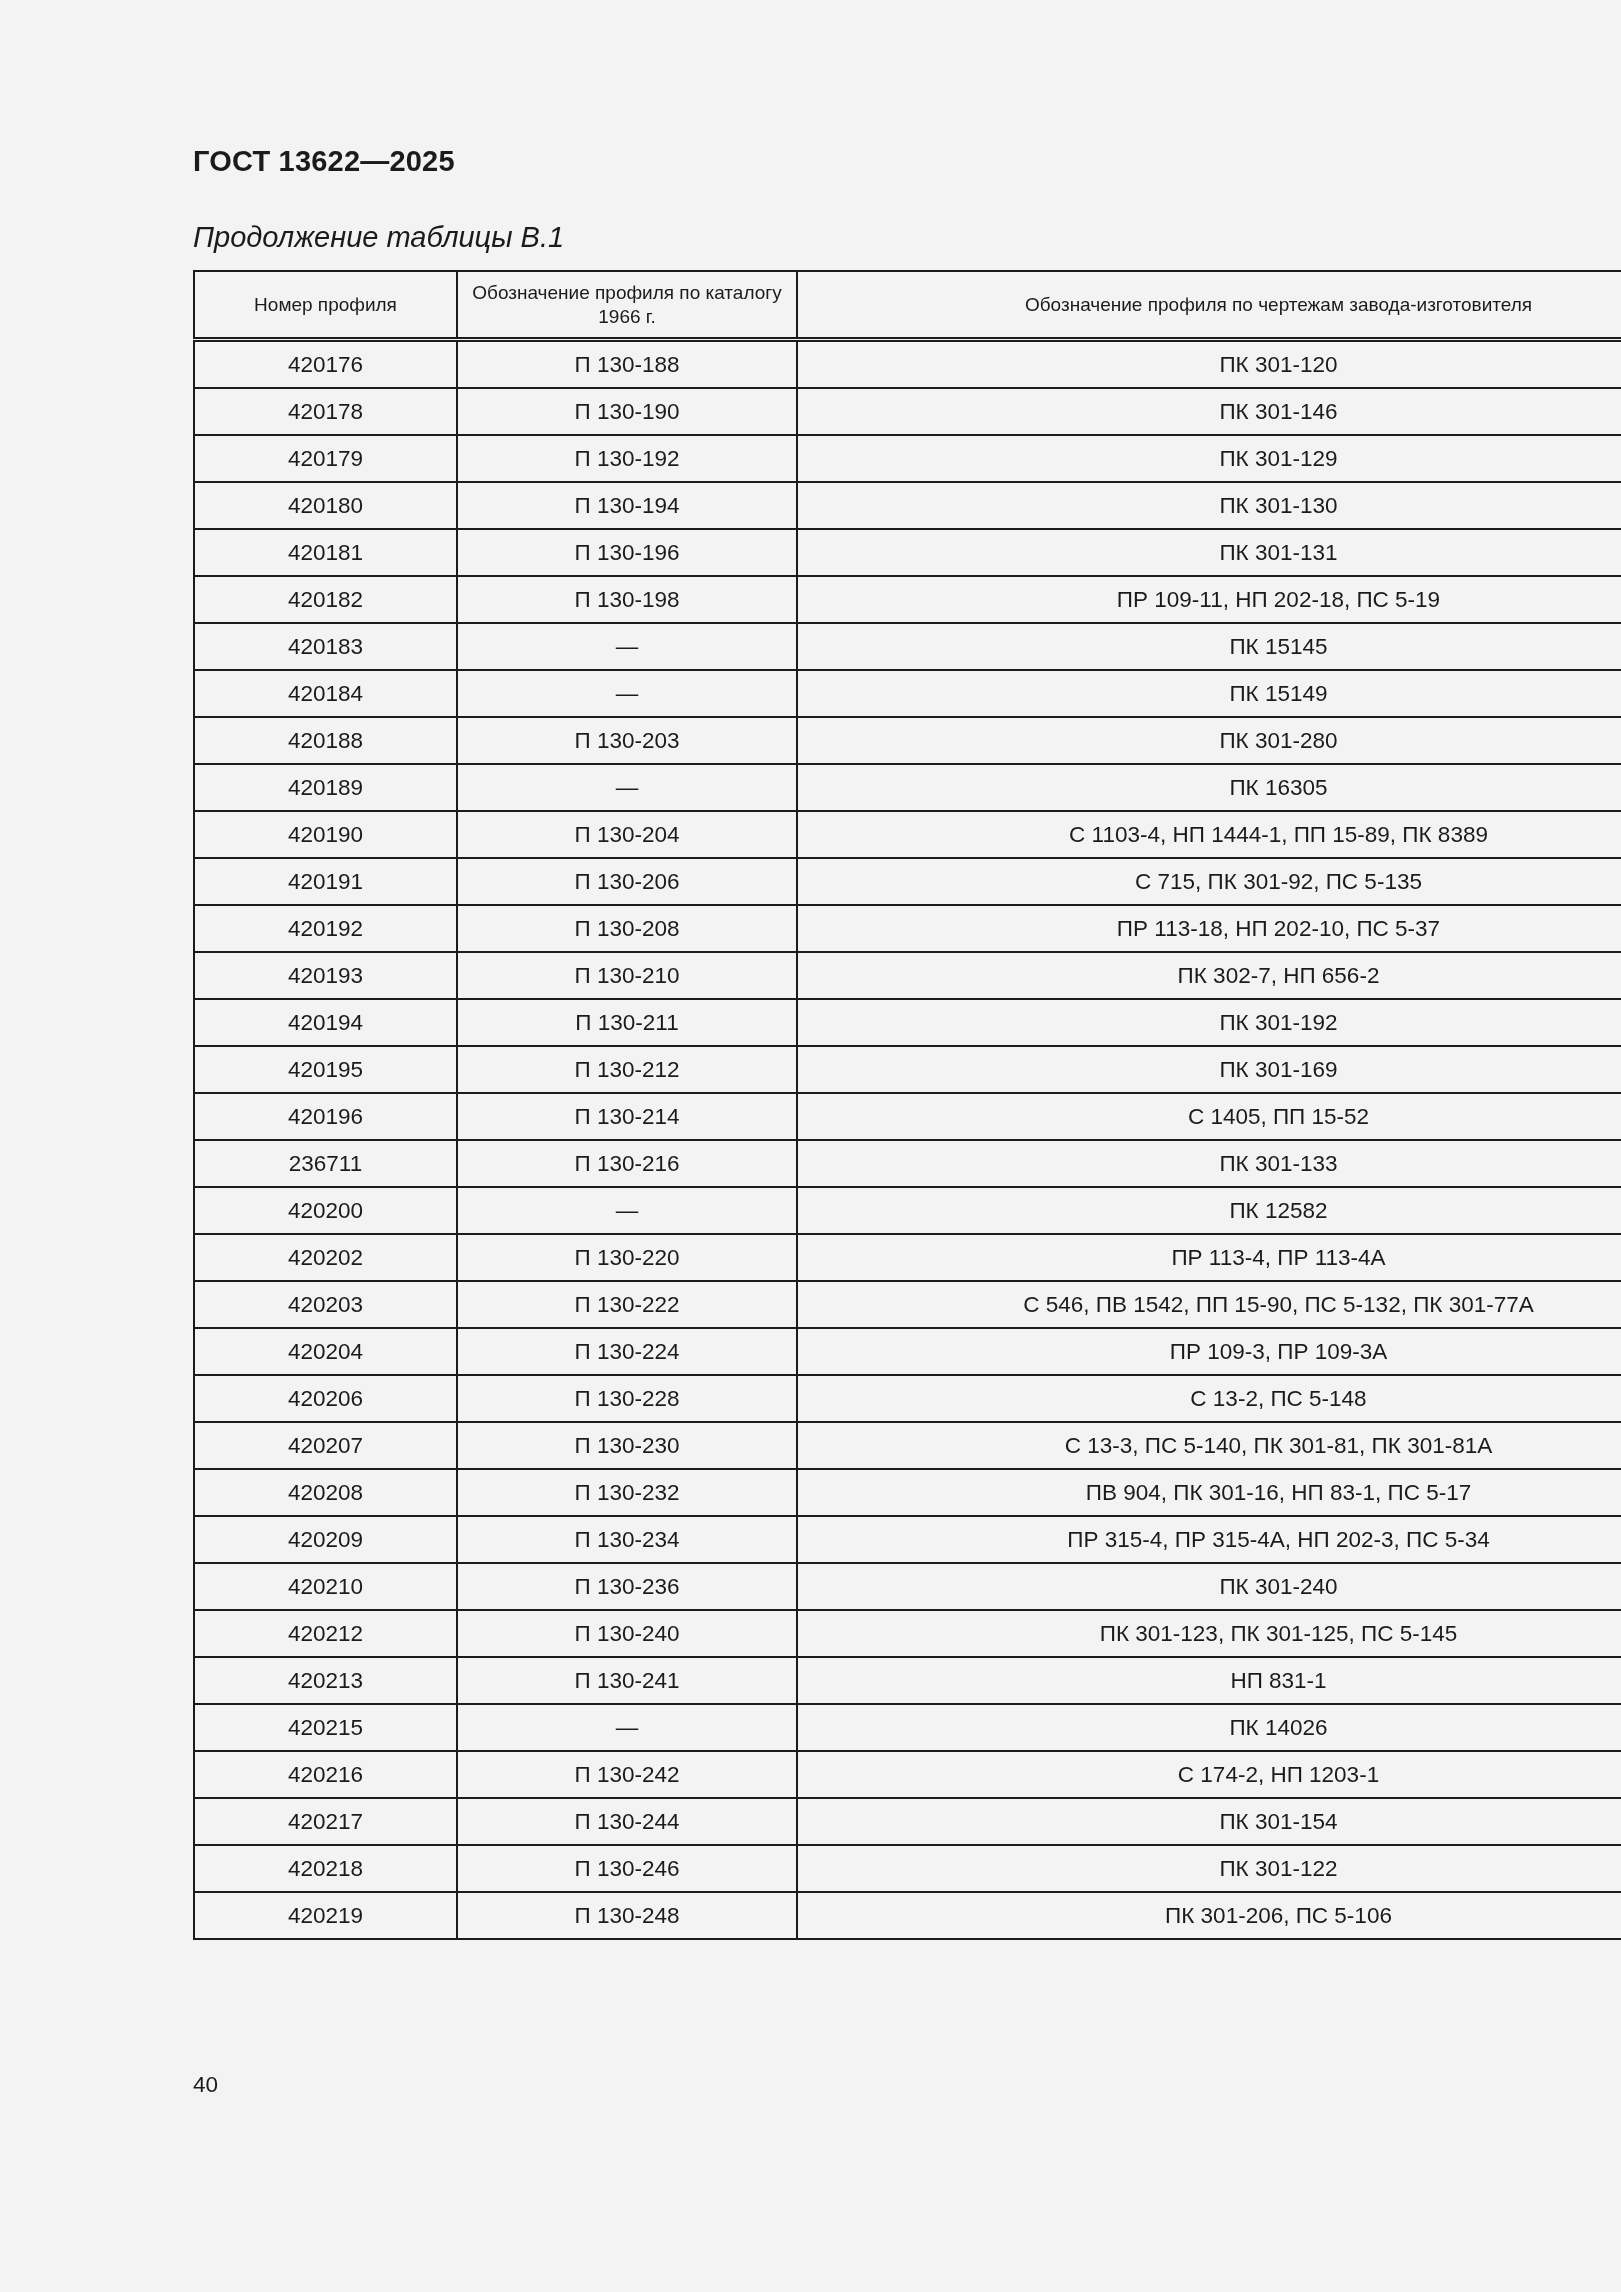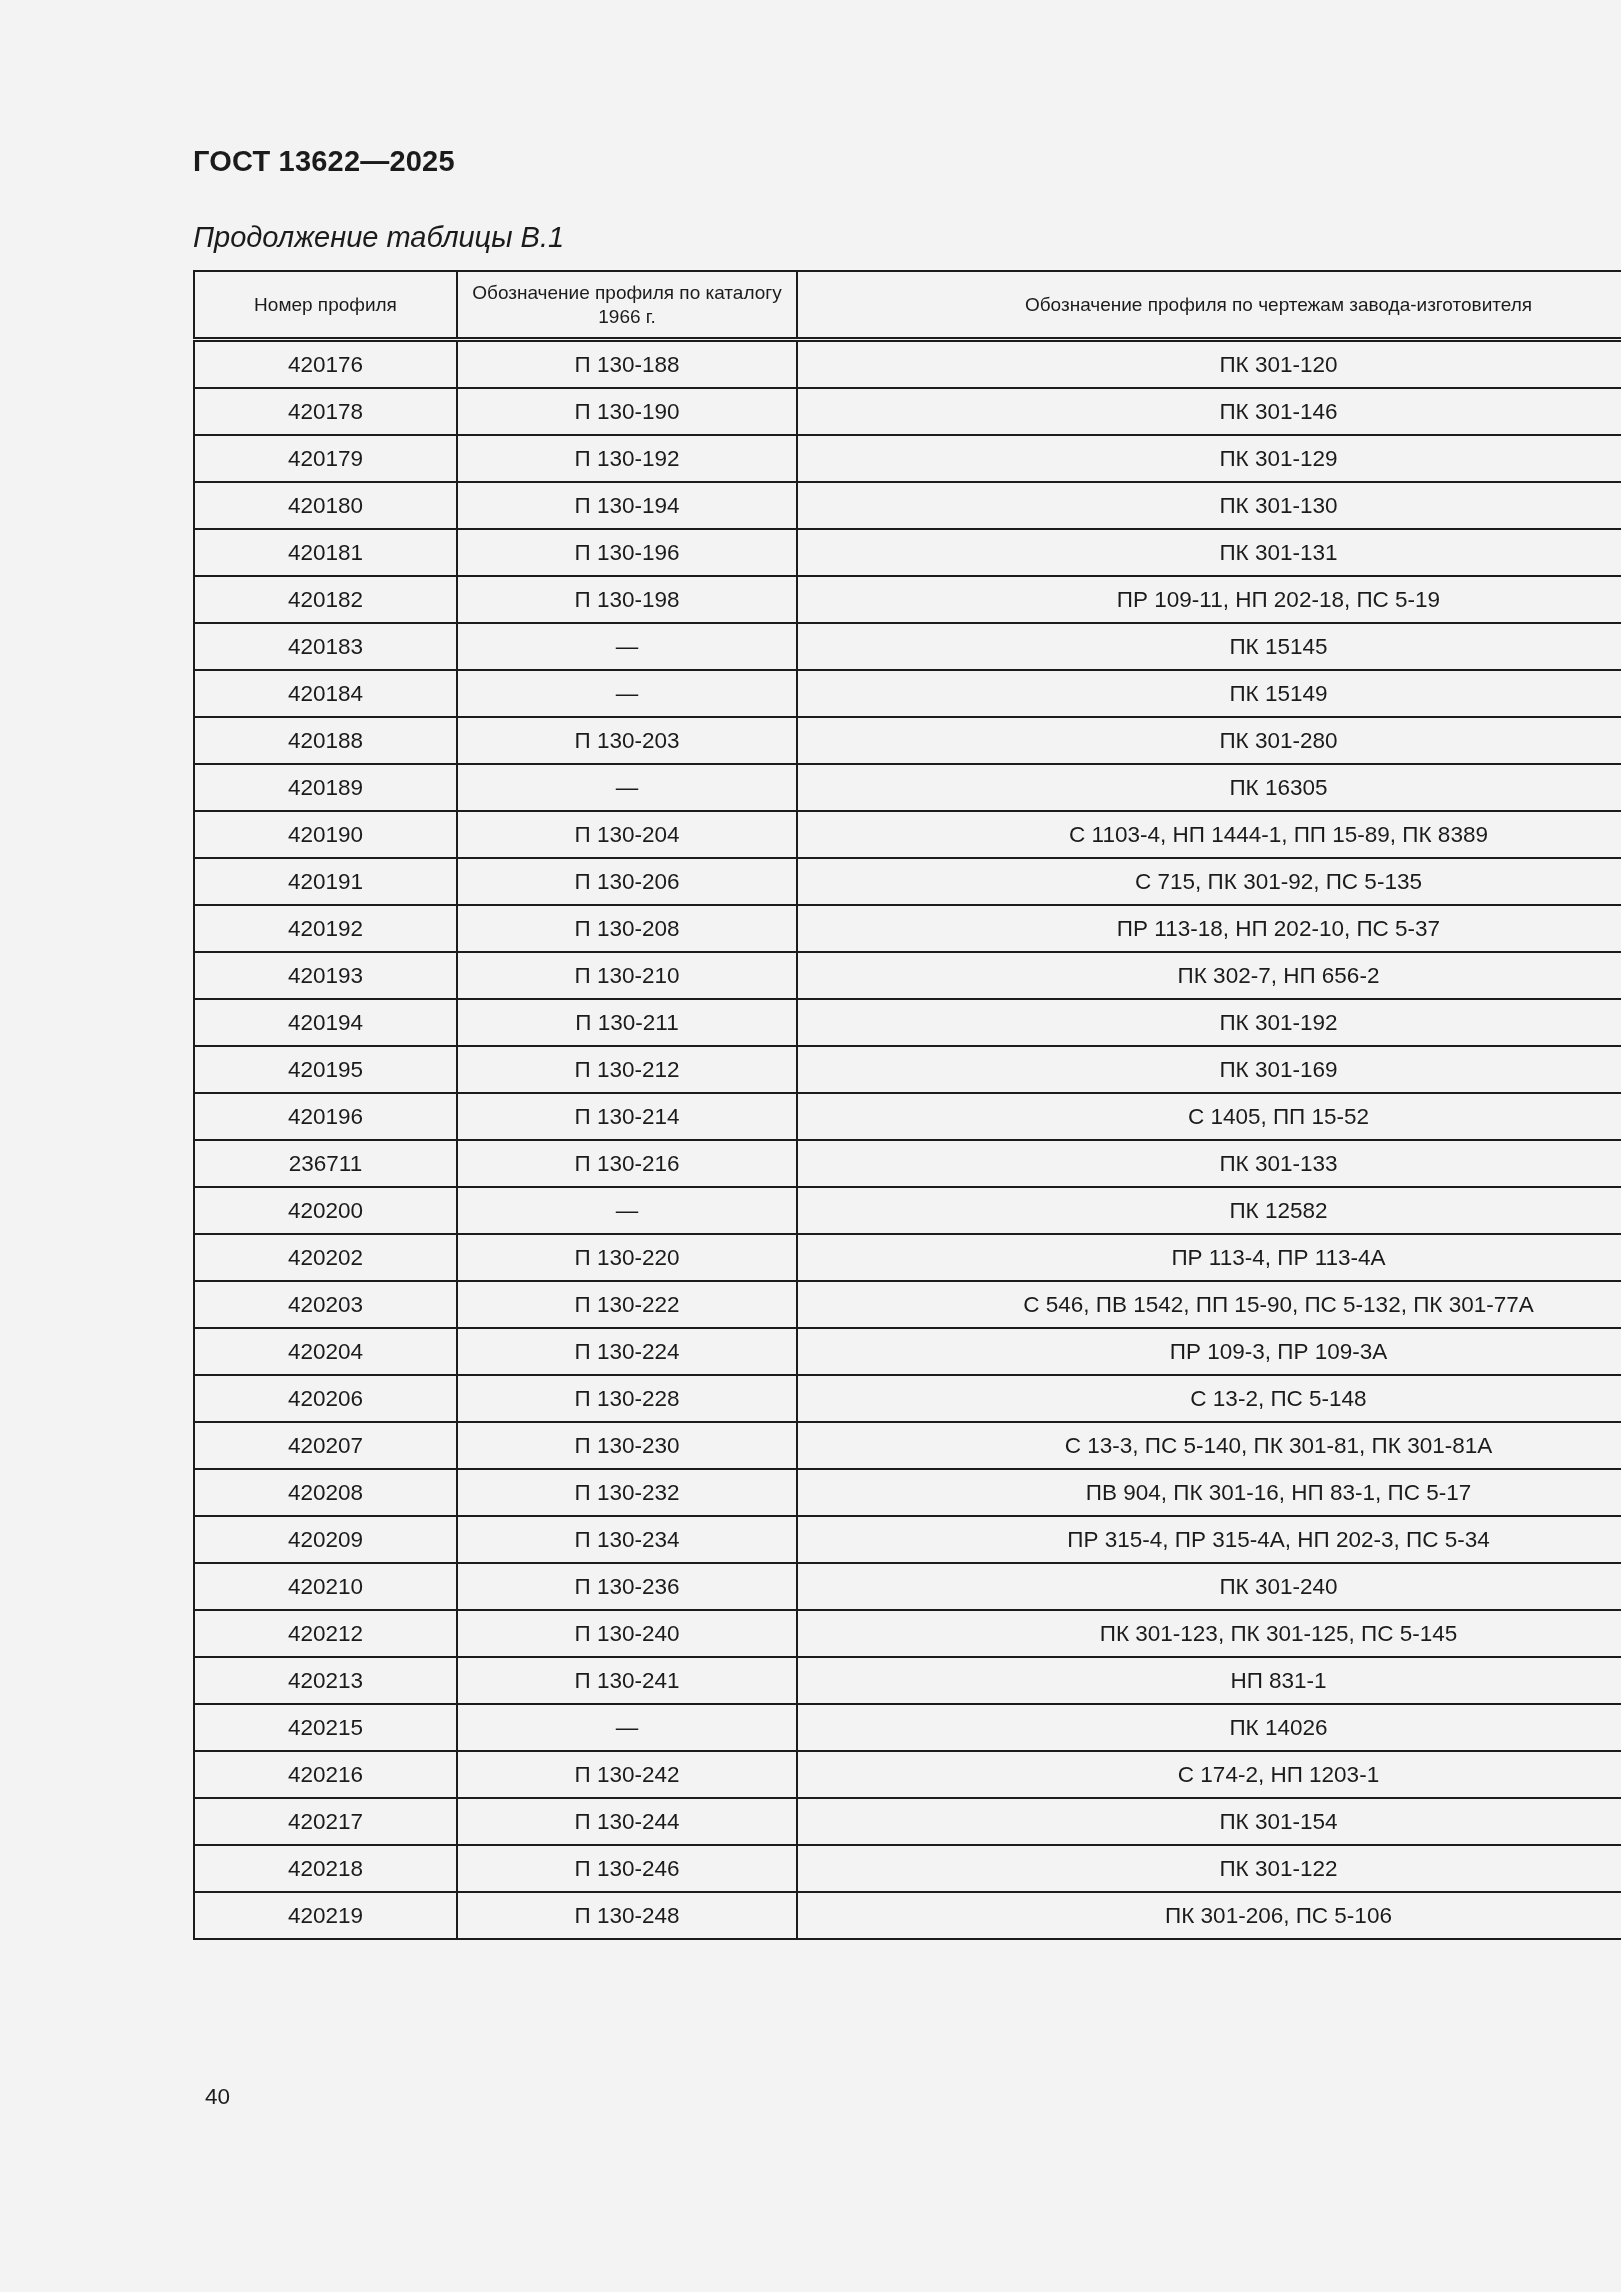--- a/index.html
+++ b/index.html
@@ -69,21 +69,21 @@
       vertical-align: middle;
       border: 2.5px solid #1b1b1b;
       white-space: nowrap;
     }
     .page-number {
       position: absolute;
       left: 193px;
       top: 2071px;
       font-size: 22.5px;
       line-height: 27.4px;
-      margin: 12px;
+      margin: 0;
     }
   </style>
 </head>
 <body>
 
 <h1 class="doc-title">ГОСТ 13622—2025</h1>
 
 <p class="table-caption">Продолжение таблицы В.1</p>
 
 <div class="table-wrap">

